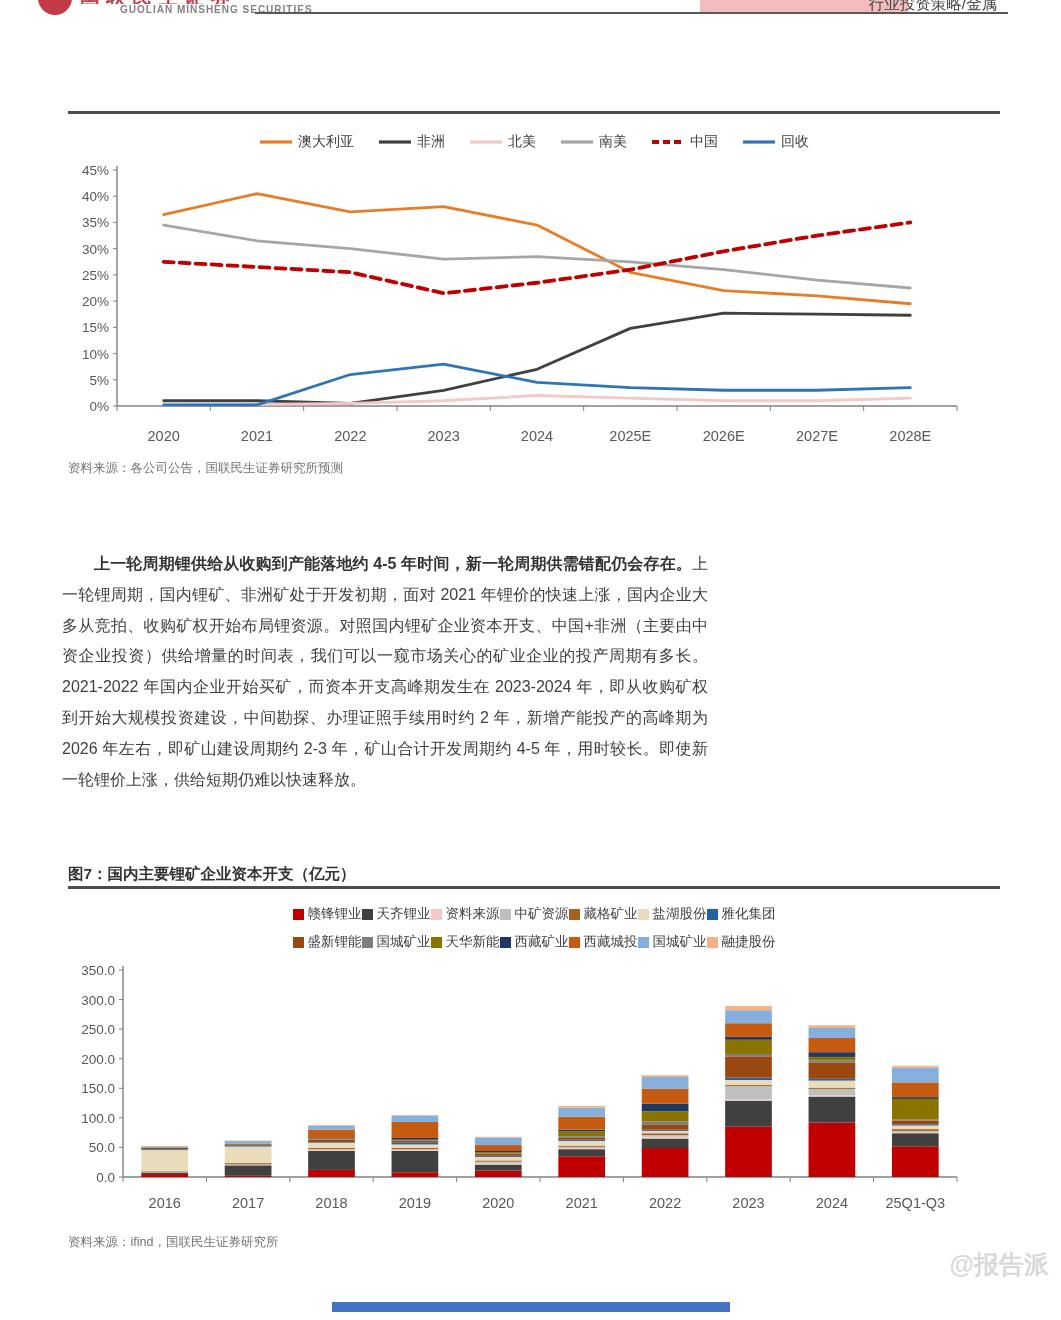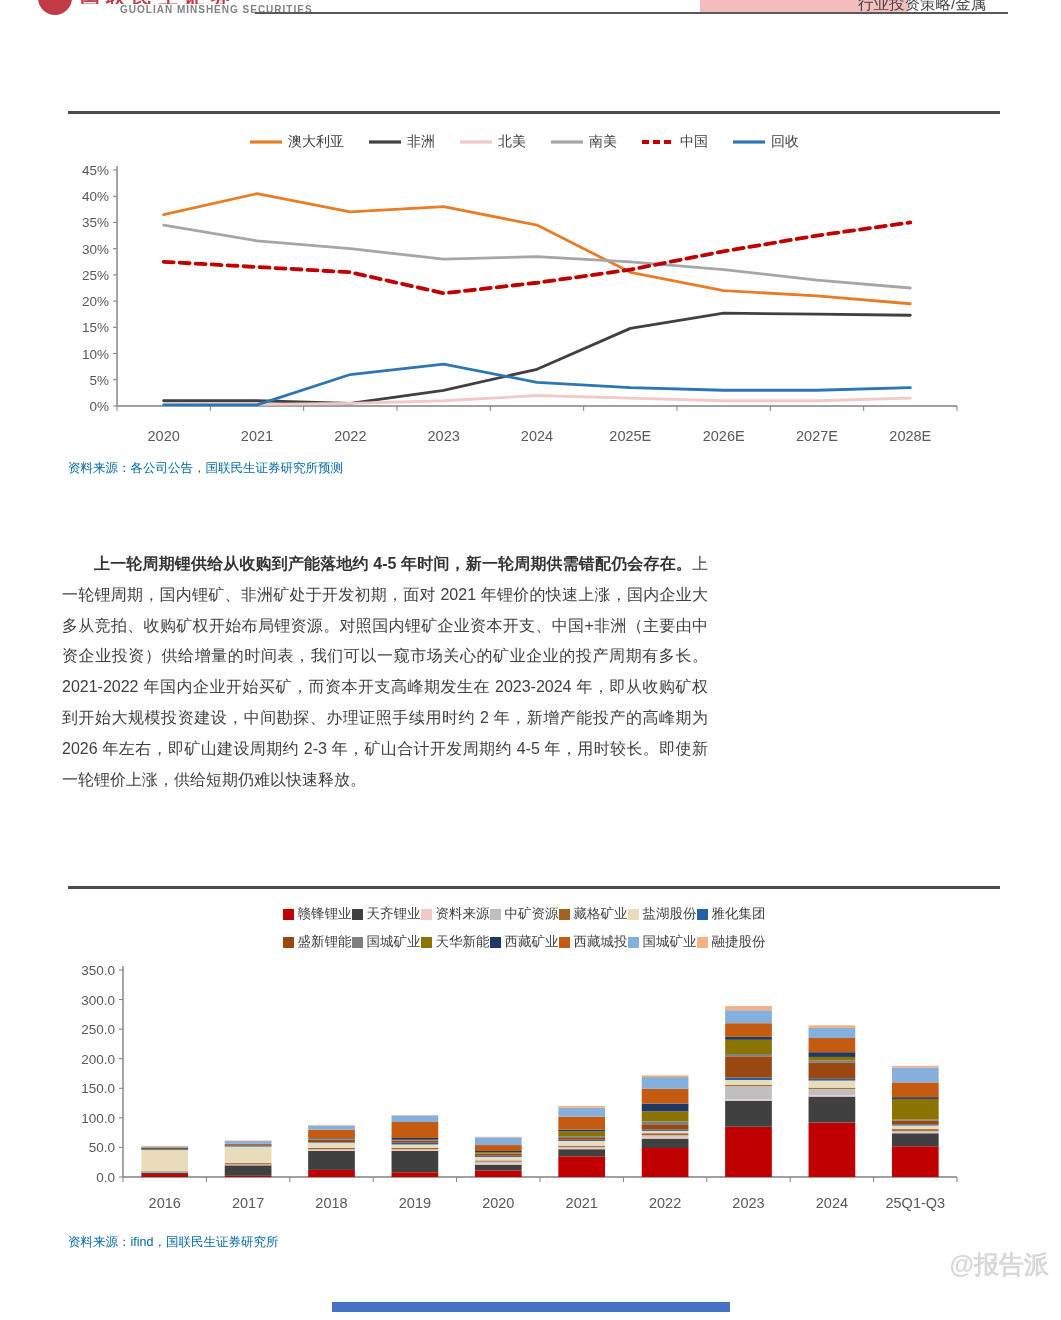--- a/index.html
+++ b/index.html
@@ -8,28 +8,28 @@
   .abs{position:absolute;}
   
   #logo-icon{left:38px;top:0;width:36px;height:16px;overflow:hidden;}
   #logo-icon .circ{width:34px;height:34px;border-radius:50%;background:#c23a45;margin-top:-19px;}
   #logo-wordmark{left:80px;top:0;width:180px;height:4px;overflow:hidden;color:#c23a45;
                  font-weight:bold;font-size:20px;}
   #logo-wordmark span{display:block;margin-top:-16px;letter-spacing:6px;}
   #logo-subtitle{left:80px;top:4px;font-size:10px;font-weight:bold;letter-spacing:1px;color:#828282;margin-left:40px;}
   #header-rule{left:255px;top:12px;width:753px;height:2px;background:#595959;}
   #redacted-highlight{left:700px;top:0;width:208px;height:12px;background:#f3bdbe;}
-  #header-category{left:858px;top:0;width:150px;height:14px;overflow:hidden;text-align:left;}
+  #header-category{left:858px;top:0;width:150px;height:14px;overflow:hidden;text-align:center;}
   #header-category span{display:block;margin-top:-6px;font-size:15.5px;color:#454545;}
   
   .fig-title{left:68px;width:932px;font-size:15.5px;font-weight:bold;color:#333333;}
   .fig-underline{left:68px;width:932px;height:2.5px;background:#4d4d4d;}
-  .fig-source{left:68px;font-size:12.5px;color:#0369a1;}
-  
-  .legend-row{left:58px;width:932px;display:flex;justify-content:center;align-items:center;}
+  .fig-source{left:68px;font-size:12.5px;color:#737373;}
+  
+  .legend-row{left:68px;width:932px;display:flex;justify-content:center;align-items:center;}
   .legend-item{display:flex;align-items:center;white-space:nowrap;}
   .legend-label{font-size:14px;color:#404040;margin-left:5px;}
   #figure6-legend{gap:24px;}
   .legend-row.bars{}
   .legend-row.bars .legend-label{font-size:13.5px;margin-left:4px;}
   .sq{width:11px;height:11px;display:inline-block;}
   
   #body-paragraph{left:62px;top:549px;width:646px;font-size:16px;line-height:30.8px;
                   color:#3f3f3f;text-align:justify;text-indent:2em;margin:0;}
   #body-paragraph b{color:#333333;}
@@ -143,20 +143,21 @@
       <polyline points="98.66666666666666,242.75555555555556 192,242.75555555555556 285.3333333333333,245.37777777777777 378.66666666666663,232.26666666666668 472,211.2888888888889 565.3333333333333,170.38222222222223 658.6666666666666,155.17333333333335 752,156.22222222222223 845.3333333333333,157.2711111111111" fill="none" stroke="#404040" stroke-width="2.8" stroke-linejoin="round" stroke-linecap="round"></polyline>
       <polyline points="98.66666666666666,246.95111111111112 192,246.42666666666668 285.3333333333333,245.37777777777777 378.66666666666663,242.75555555555556 472,237.51111111111112 565.3333333333333,240.13333333333333 658.6666666666666,242.75555555555556 752,242.75555555555556 845.3333333333333,240.13333333333333" fill="none" stroke="#f1c9c6" stroke-width="2.8" stroke-linejoin="round" stroke-linecap="round"></polyline>
       <polyline points="98.66666666666666,67.06666666666666 192,82.80000000000001 285.3333333333333,90.66666666666669 378.66666666666663,101.15555555555557 472,98.53333333333333 565.3333333333333,103.77777777777777 658.6666666666666,111.64444444444445 752,122.13333333333334 845.3333333333333,130" fill="none" stroke="#a6a6a6" stroke-width="2.8" stroke-linejoin="round" stroke-linecap="round"></polyline>
       <polyline points="98.66666666666666,103.77777777777777 192,109.02222222222221 285.3333333333333,114.26666666666668 378.66666666666663,135.24444444444444 472,124.75555555555555 565.3333333333333,111.64444444444445 658.6666666666666,93.28888888888889 752,77.55555555555557 845.3333333333333,64.44444444444443" fill="none" stroke="#c00000" stroke-width="3.8" stroke-dasharray="10 6" stroke-linejoin="round" stroke-linecap="round"></polyline>
       <polyline points="98.66666666666666,246.95111111111112 192,246.95111111111112 285.3333333333333,216.53333333333333 378.66666666666663,206.04444444444445 472,224.4 565.3333333333333,229.64444444444445 658.6666666666666,232.26666666666668 752,232.26666666666668 845.3333333333333,229.64444444444445" fill="none" stroke="#2e75b6" stroke-width="2.8" stroke-linejoin="round" stroke-linecap="round"></polyline>
     </svg>
   <div class="abs fig-source" style="top:460px">资料来源：各公司公告，国联民生证券研究所预测</div>
 
   <p class="abs" id="body-paragraph"><b>上一轮周期锂供给从收购到产能落地约 4-5 年时间，新一轮周期供需错配仍会存在。</b><span>上一轮锂周期，国内锂矿、非洲矿处于开发初期，面对 2021 年锂价的快速上涨，国内企业大多从竞拍、收购矿权开始布局锂资源。对照国内锂矿企业资本开支、中国+非洲（主要由中资企业投资）供给增量的时间表，我们可以一窥市场关心的矿业企业的投产周期有多长。2021-2022 年国内企业开始买矿，而资本开支高峰期发生在 2023-2024 年，即从收购矿权到开始大规模投资建设，中间勘探、办理证照手续用时约 2 年，新增产能投产的高峰期为 2026 年左右，即矿山建设周期约 2-3 年，矿山合计开发周期约 4-5 年，用时较长。即使新一轮锂价上涨，供给短期仍难以快速释放。</span></p>
 
+  <div class="abs fig-title" style="top:864px">图7：国内主要锂矿企业资本开支（亿元）</div>
   <div class="abs fig-underline" style="top:886px"></div>
   <div class="abs legend-row bars" id="figure7-legend-row1" style="top:905px">
       <span class="legend-item">
         <span class="sq" style="background: rgb(192, 0, 0);"></span>
         <span class="legend-label">赣锋锂业</span>
       </span>
       <span class="legend-item">
         <span class="sq" style="background: rgb(64, 64, 64);"></span>
         <span class="legend-label">天齐锂业</span>
       </span>

